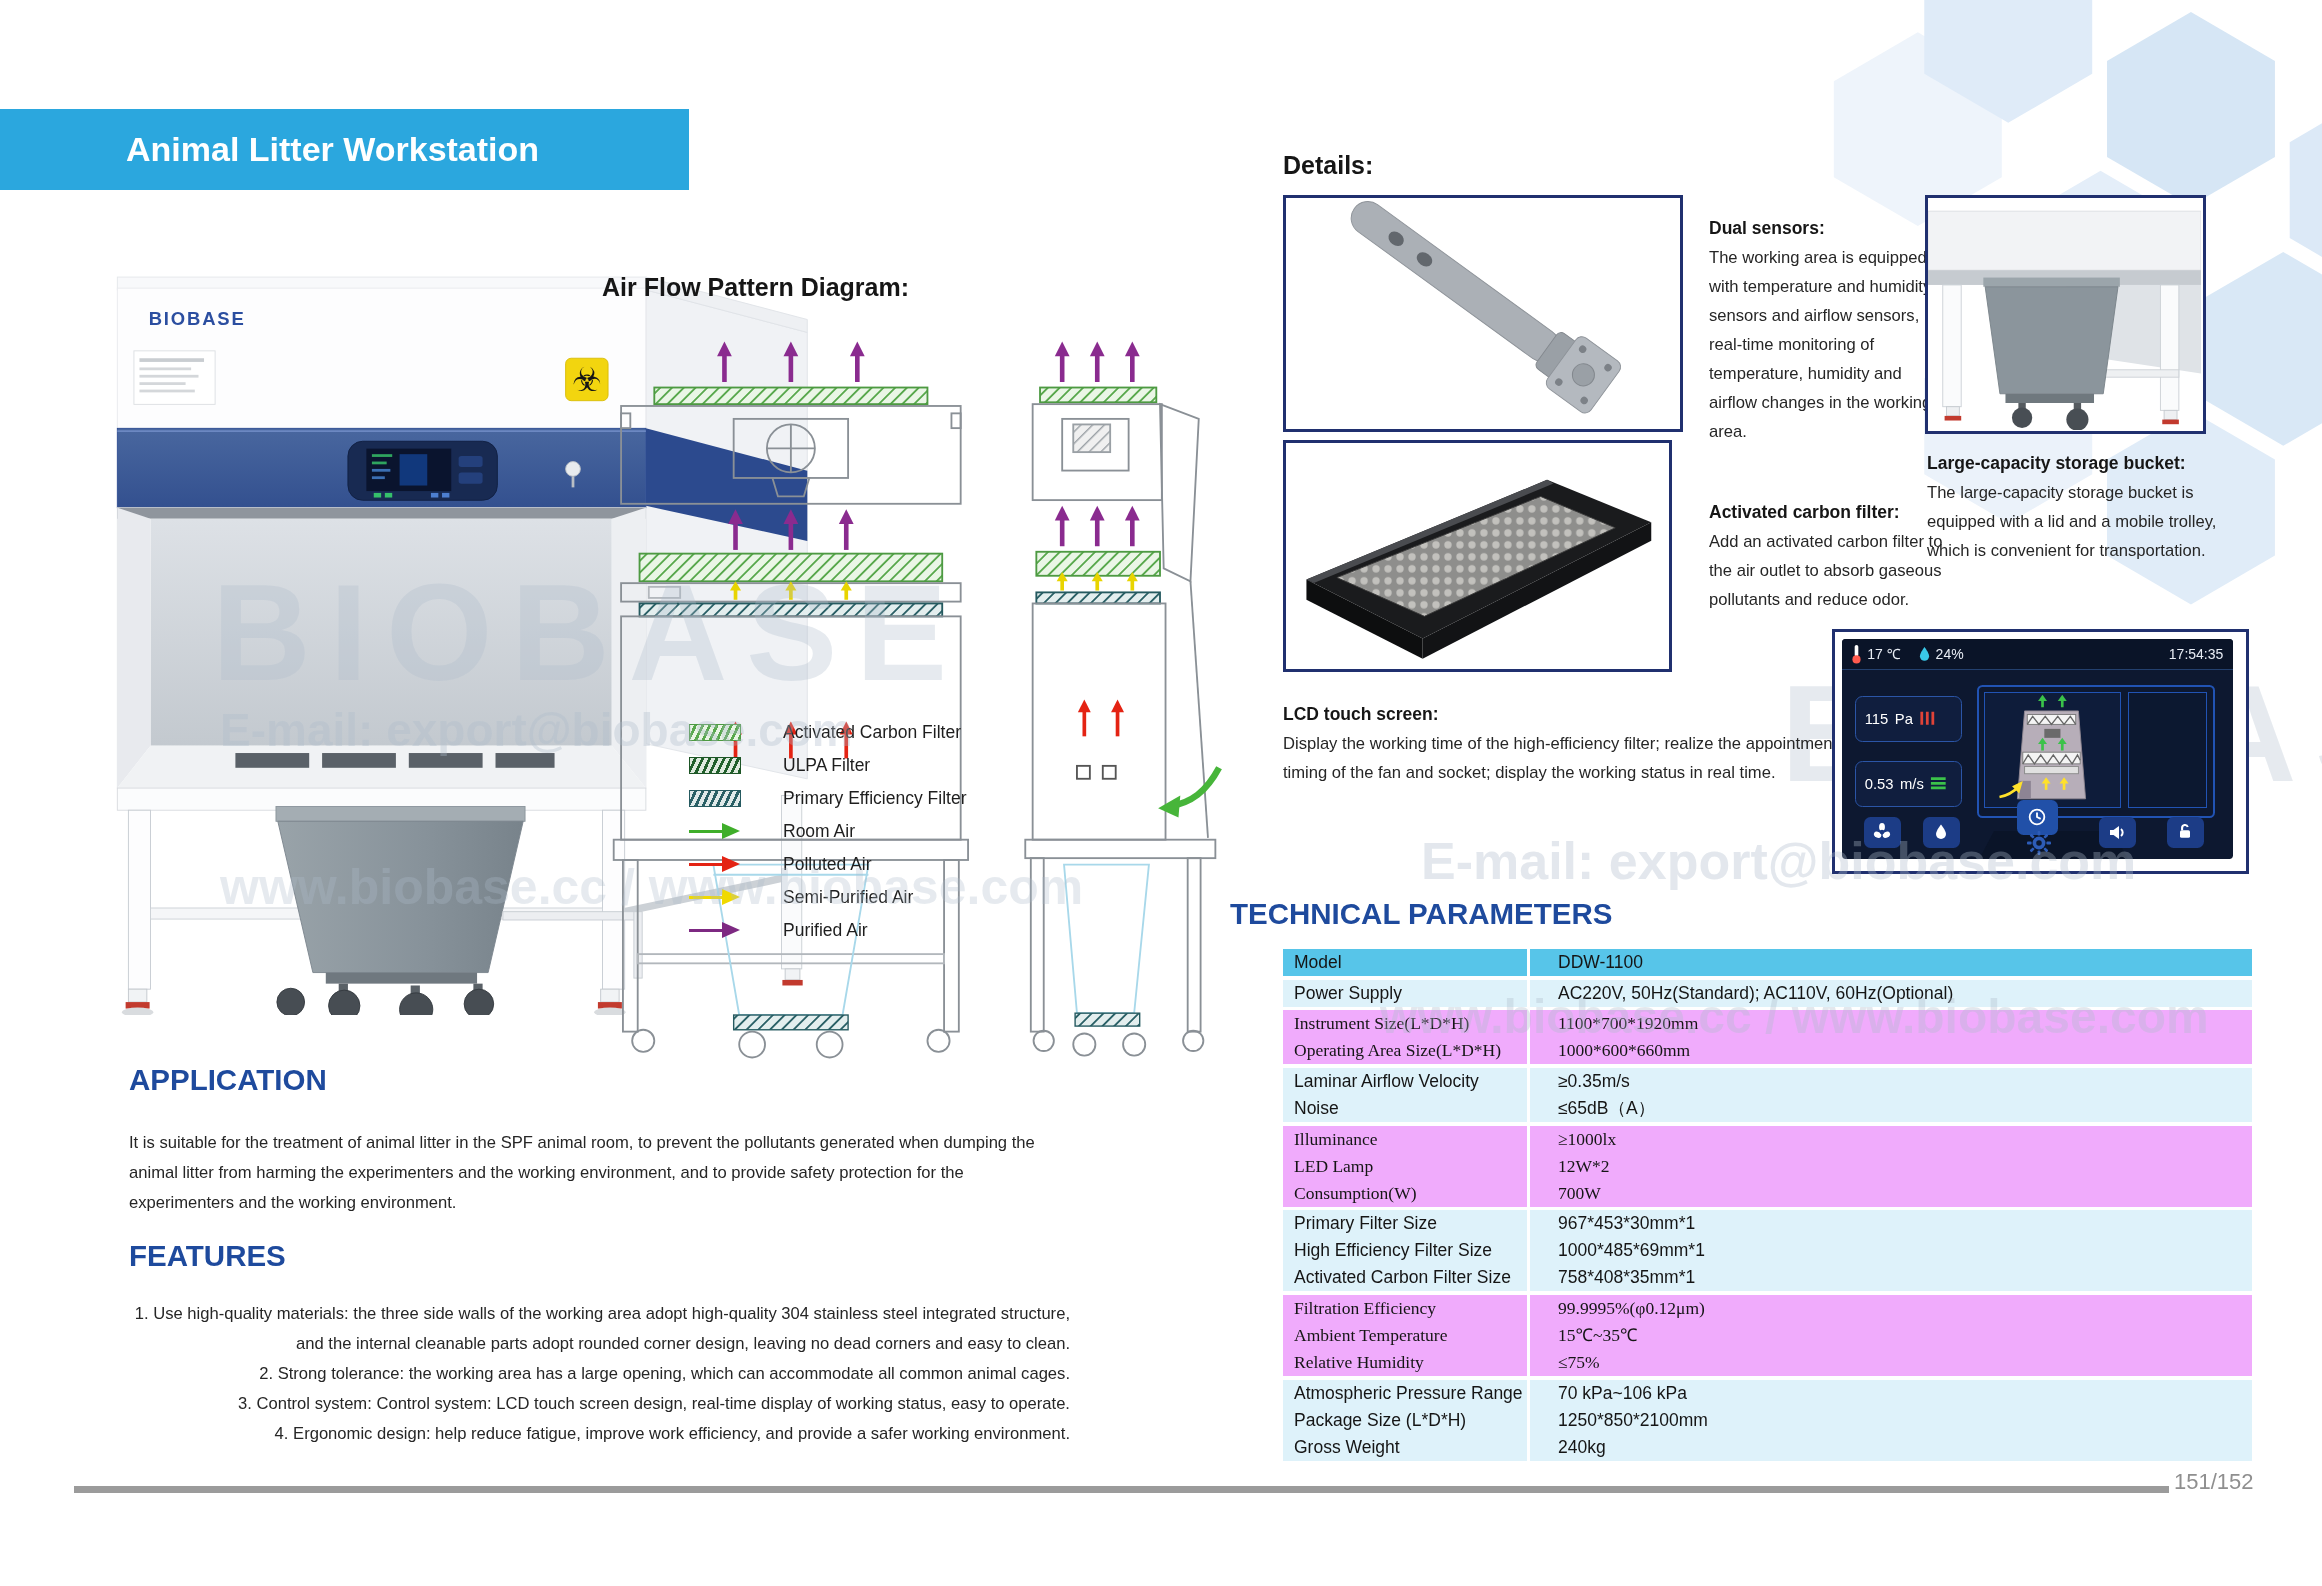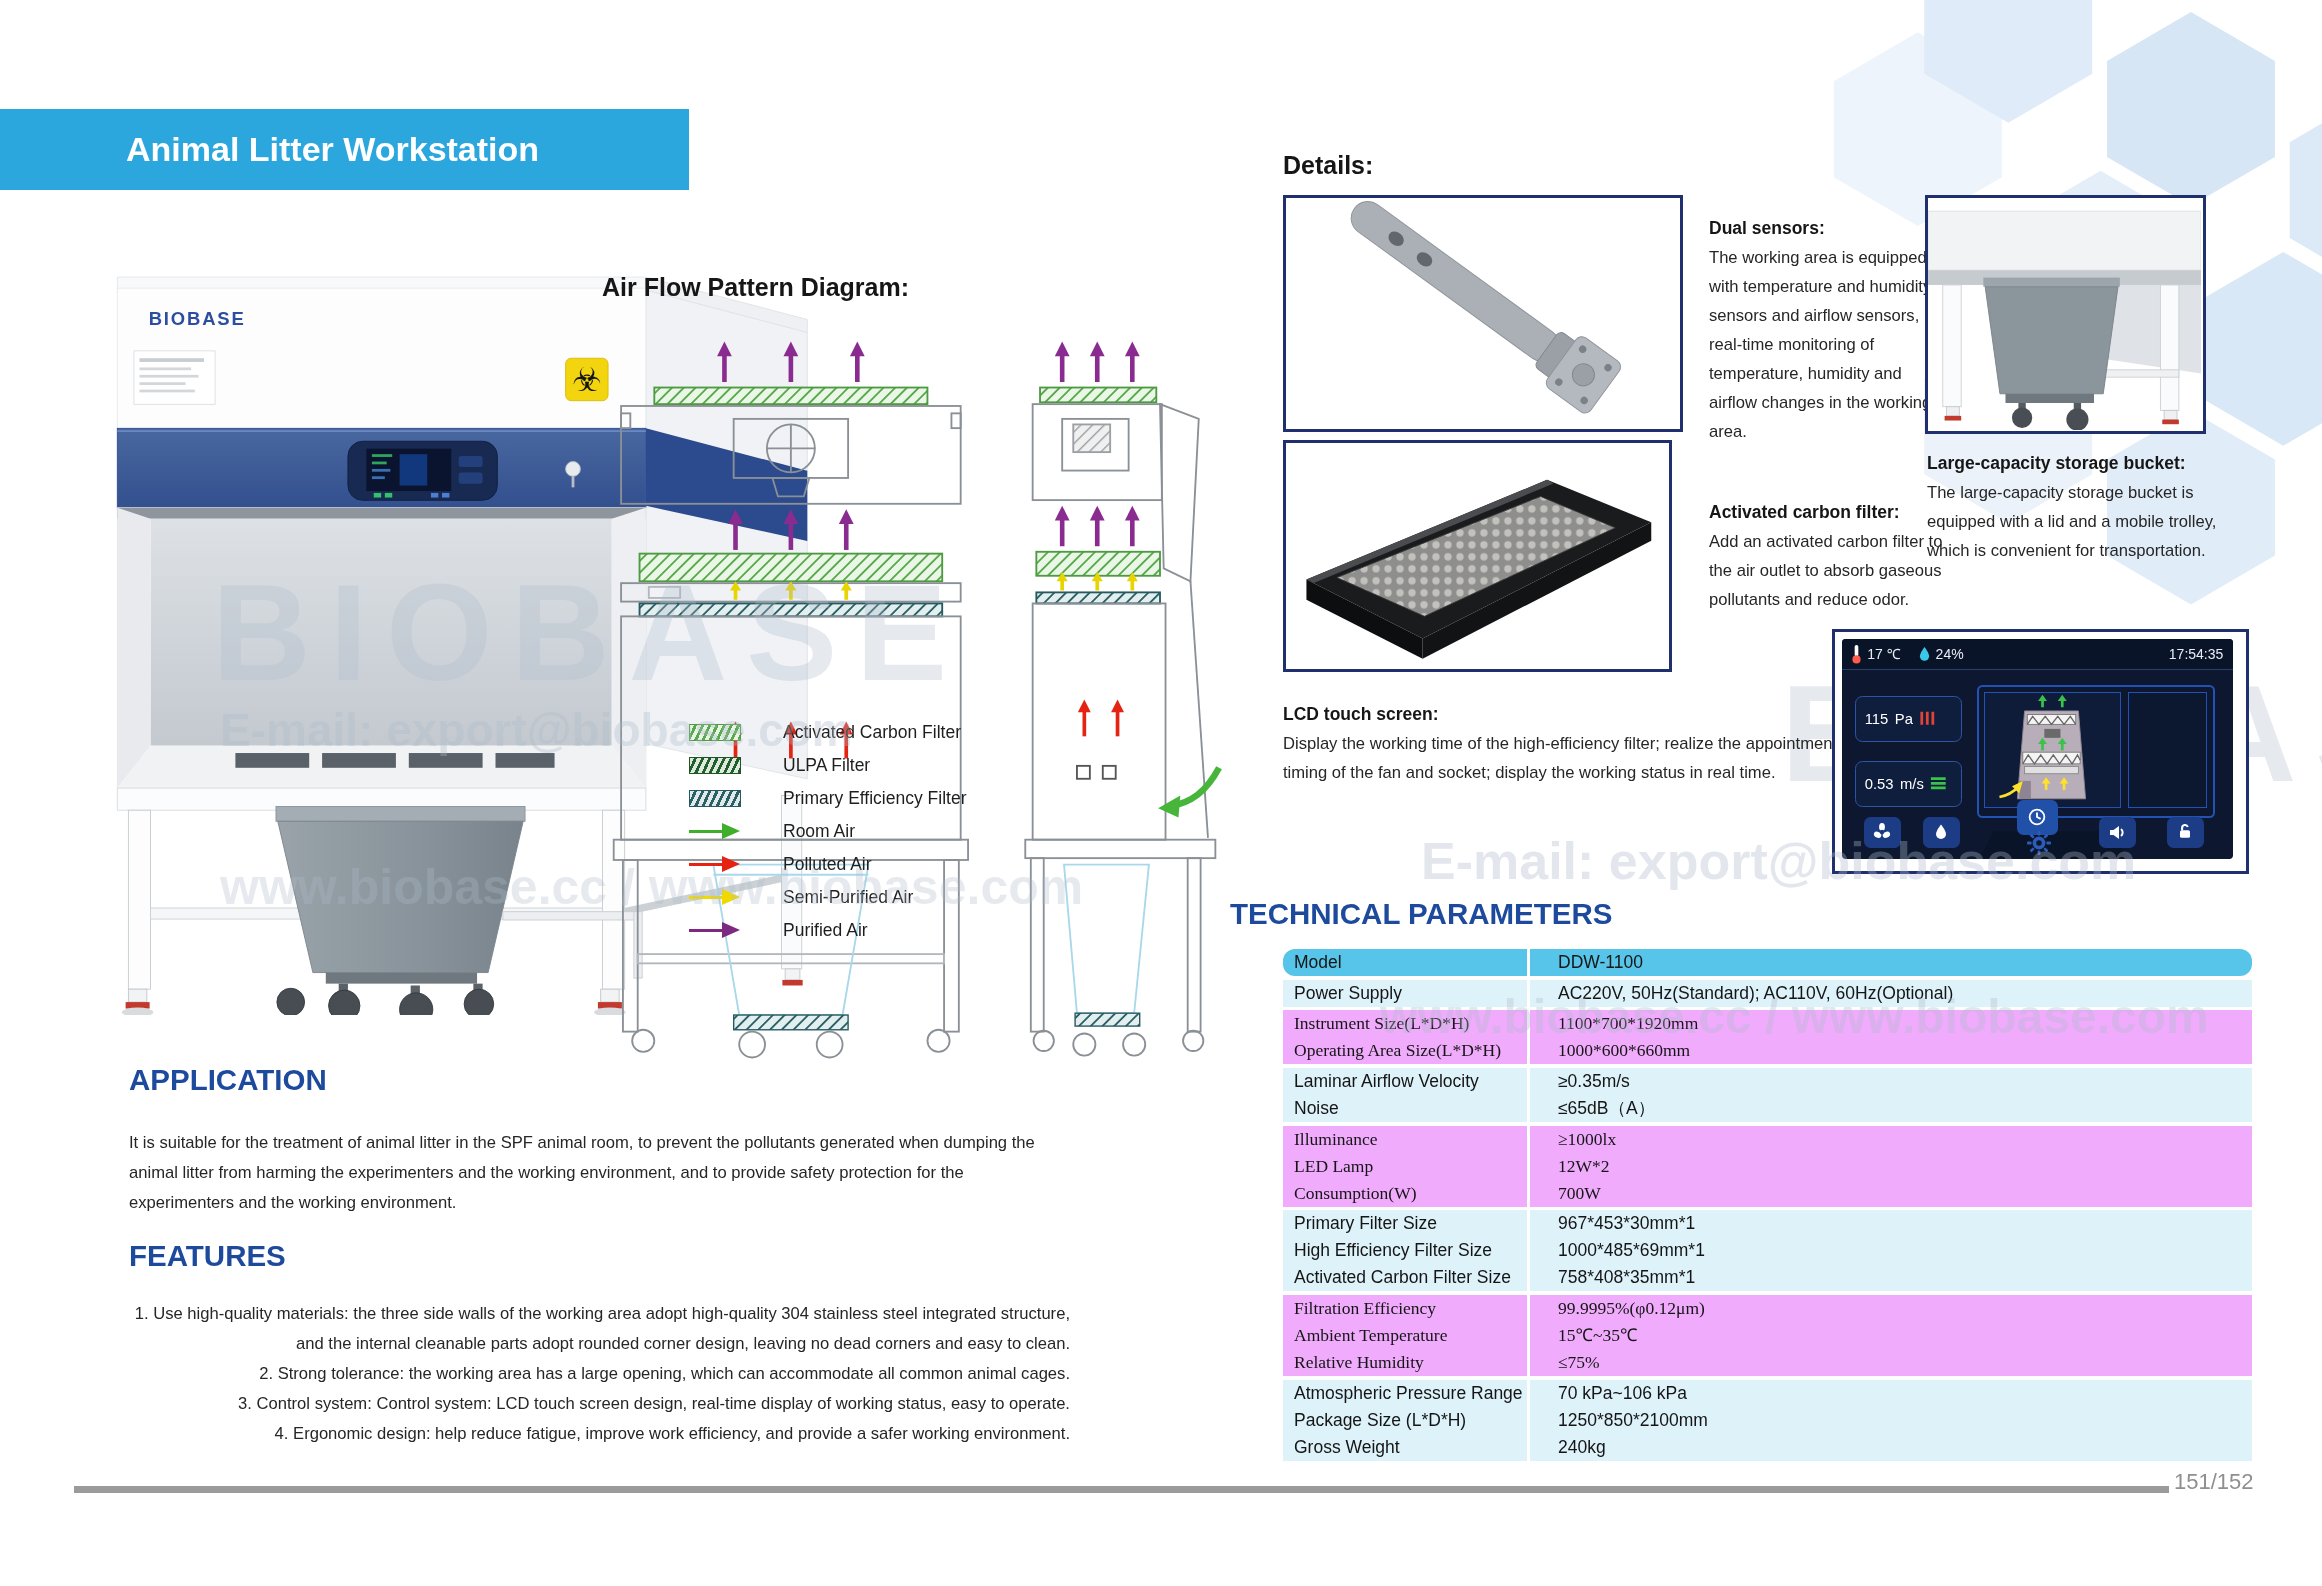--- a/index.html
+++ b/index.html
@@ -48,21 +48,21 @@
   .lcd-sub1{position:absolute;left:5.5px;top:5.5px;width:137px;height:116px;border:1.8px solid #2153b4;background:#0e1c3a;box-sizing:border-box;}
   .lcd-sub2{position:absolute;right:5.5px;top:5.5px;width:79px;height:116px;border:1.8px solid #2153b4;background:#0c1830;box-sizing:border-box;}
   .lcd-btn{position:absolute;width:37px;height:31px;border-radius:6.5px;background:#1c3c86;display:flex;align-items:center;justify-content:center;}
   .lcd-ped{position:absolute;left:138px;bottom:0;width:148px;height:28px;background:#0a1428;clip-path:polygon(10% 0,90% 0,100% 100%,0 100%);}
   
   .spec-table{position:absolute;left:1283px;top:949px;width:969px;z-index:1;}
   .tgroup{margin-bottom:3.7px;}
   .trow{display:flex;height:27px;line-height:27px;font-size:17.5px;color:#151515;}
   .tlabel{width:247px;padding-left:11px;border-right:3.7px solid #fff;box-sizing:border-box;flex:none;}
   .tvalue{padding-left:28px;flex:1;}
-  .band-dark{background:#57c5e9;border-radius:12px;}
+  .band-dark{background:#57c5e9;}
   .band-mid{background:#f0abfc;font-family:Liberation Serif, serif;}
   .band-light{background:#def2fa;}
   
   .foot-rule{position:absolute;left:74px;top:1486px;width:2095px;height:7.4px;background:#9b9b9b;z-index:1;}
   .page-num{position:absolute;left:2174px;top:1469px;font-size:22px;color:#8f8f8f;z-index:1;}
   
   .wm{position:absolute;color:#aebccb;white-space:nowrap;font-weight:bold;pointer-events:none;}
   .wm-big{font-size:137px;letter-spacing:18.5px;opacity:.30;}
   .wm-mid{font-size:48px;opacity:.34;}
   .z0{z-index:0;} .z2{z-index:2;}

